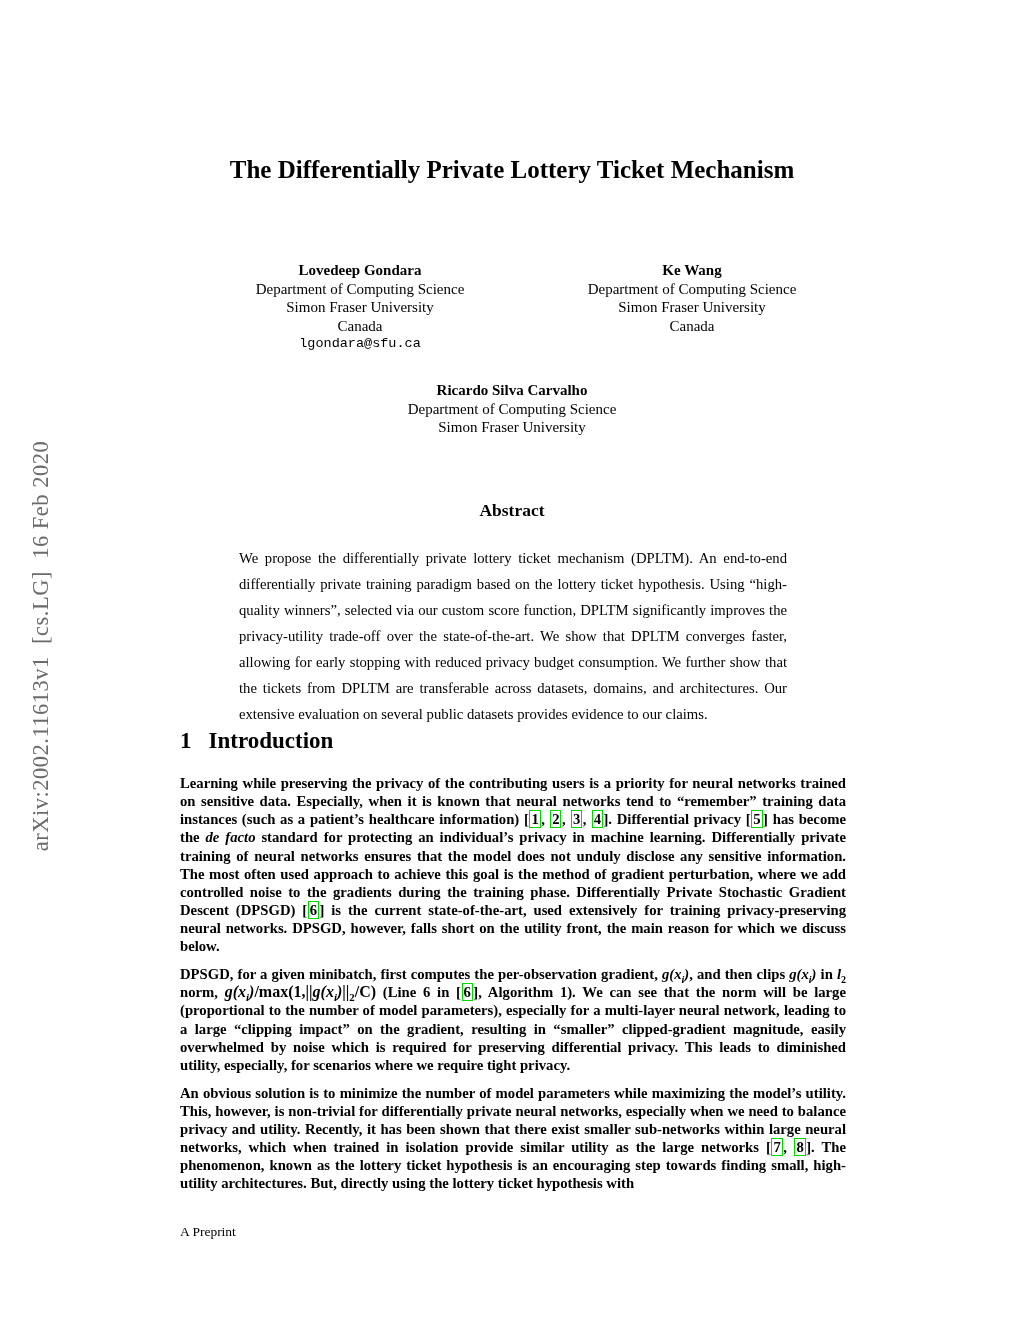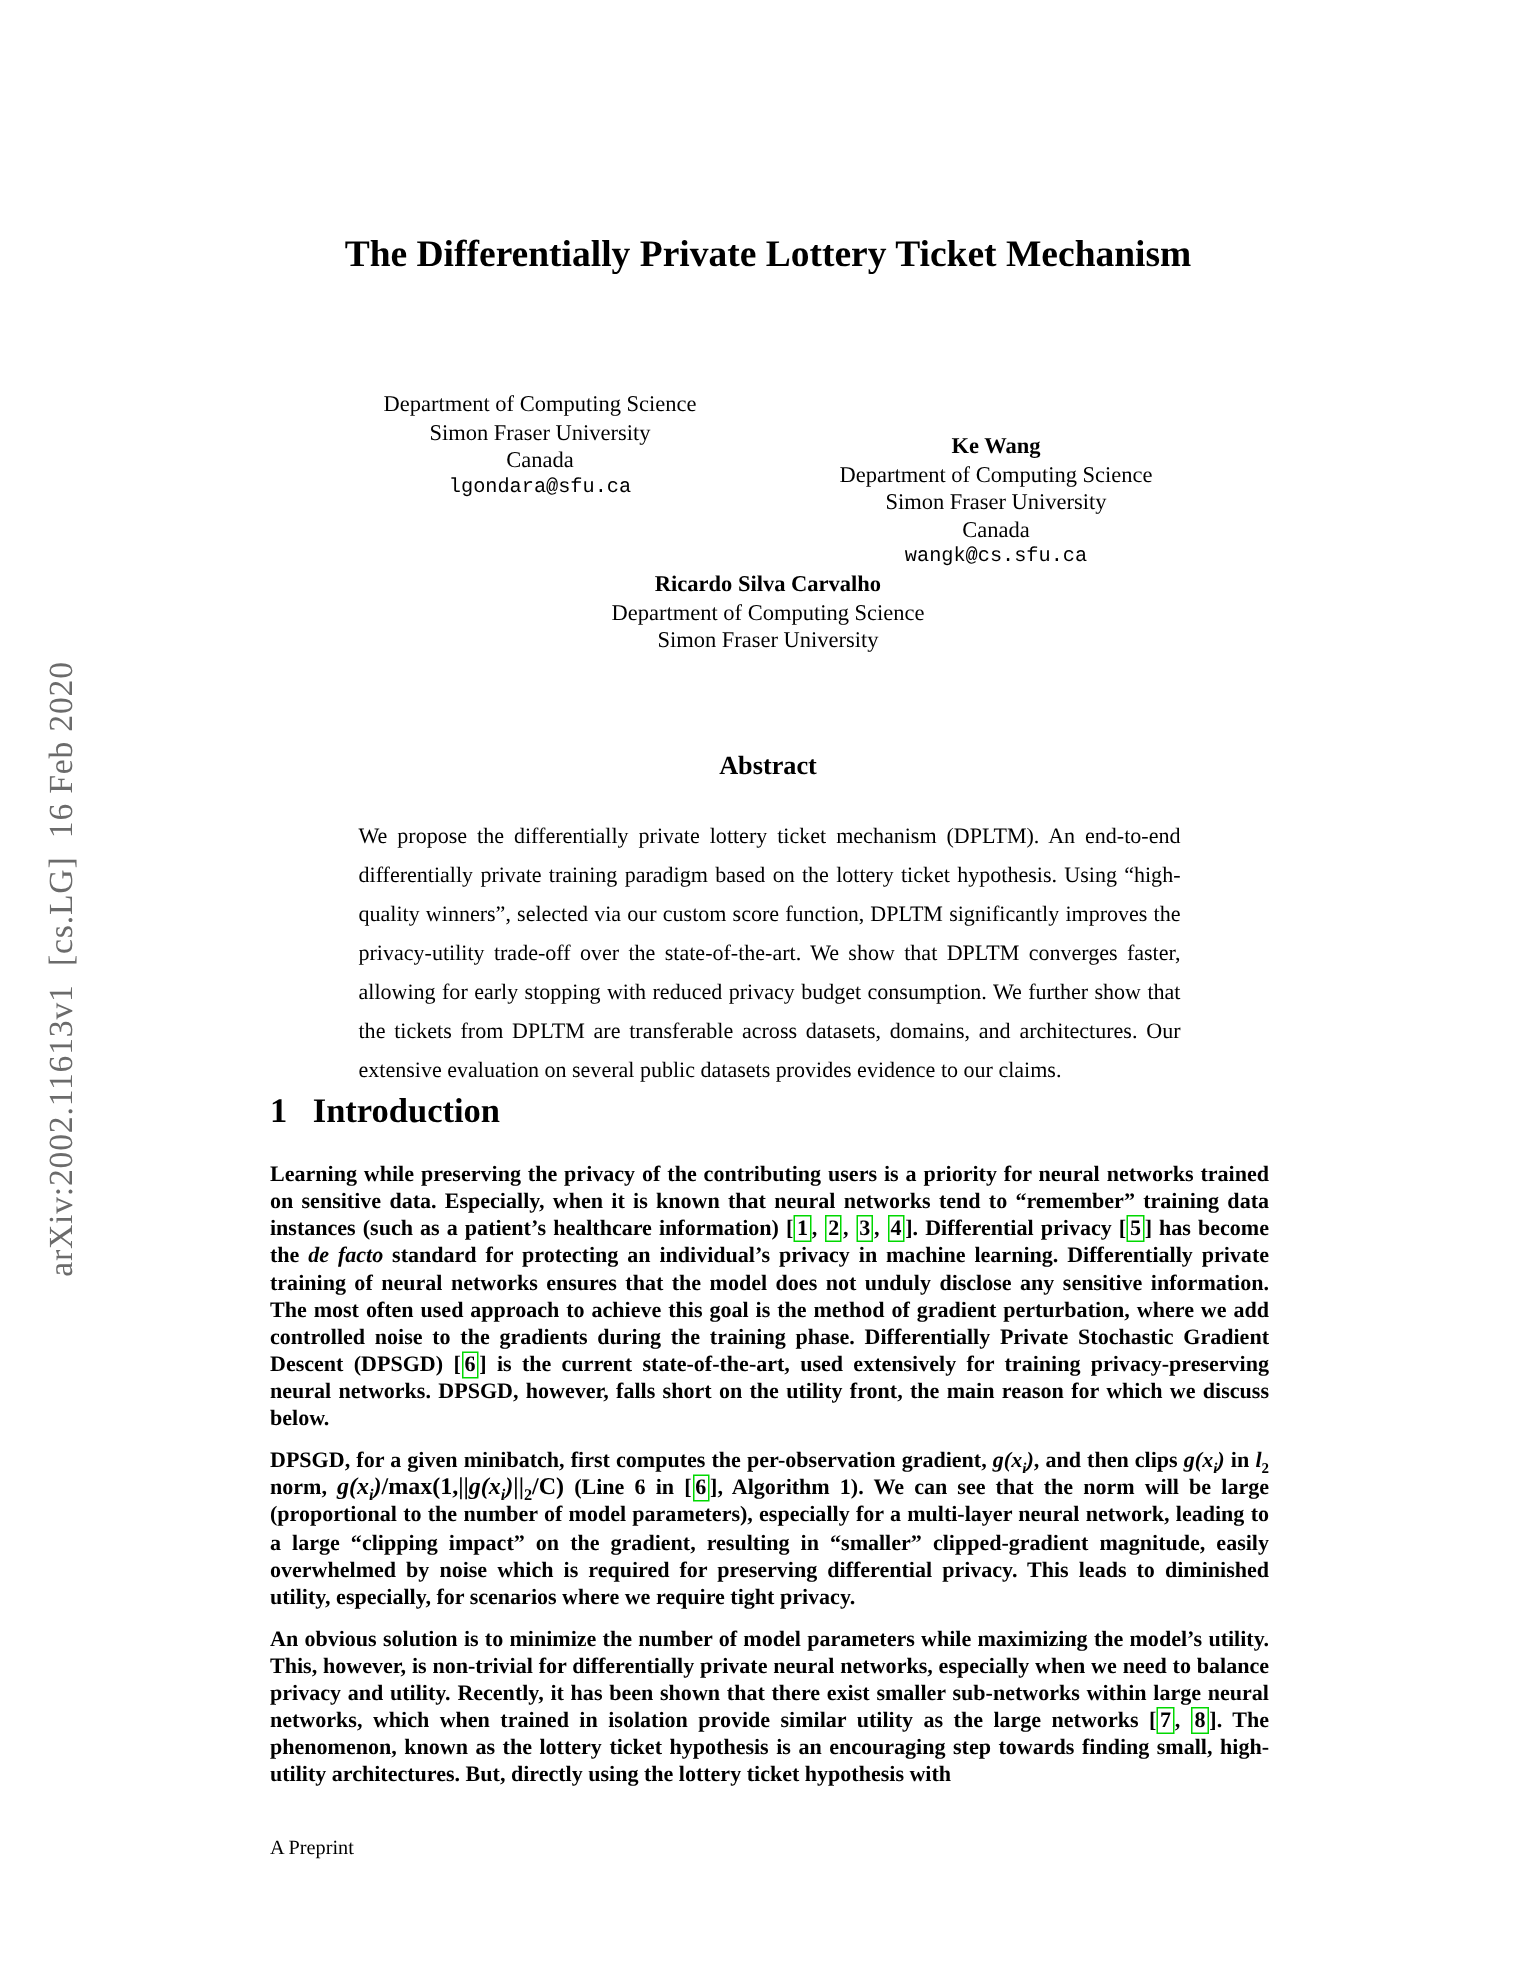--- a/index.html
+++ b/index.html
@@ -38,21 +38,21 @@
     font-size:25px;
     font-weight:bold;
   }
   .author{
     position:absolute;
     text-align:center;
     font-size:15px;
     line-height:18.6px;
   }
   .author-1{top:261px;left:190px;width:340px;}
-  .author-2{top:261px;left:494px;width:340px;margin-top:28px;}
+  .author-2{top:261px;left:522px;width:340px;}
   .author-3{top:381px;left:342px;width:340px;}
   .a-name{font-weight:bold;}
   .a-email{font-family:"Liberation Mono", monospace;font-size:13.5px;}
   .abstract-heading{
     position:absolute;
     top:500px;
     left:0;
     width:100%;
     text-align:center;
     font-size:17.5px;
@@ -107,32 +107,32 @@
 </head>
 <body>
 
 <div class="page">
 
   <div class="arxiv-banner">arXiv:2002.11613v1  [cs.LG]  16 Feb 2020</div>
 
   <h1 class="paper-title" style="margin:0;">The Differentially Private Lottery Ticket Mechanism</h1>
 
   <div class="author author-1">
+    <div class="a-name">Lovedeep Gondara</div>
     <div class="a-line">Department of Computing Science</div>
     <div class="a-line">Simon Fraser University</div>
     <div class="a-line">Canada</div>
     <div class="a-email">lgondara@sfu.ca</div>
   </div>
 
   <div class="author author-2">
     <div class="a-name">Ke Wang</div>
     <div class="a-line">Department of Computing Science</div>
     <div class="a-line">Simon Fraser University</div>
     <div class="a-line">Canada</div>
-    <div class="a-email">wangk@cs.sfu.ca</div>
   </div>
 
   <div class="author author-3">
     <div class="a-name">Ricardo Silva Carvalho</div>
     <div class="a-line">Department of Computing Science</div>
     <div class="a-line">Simon Fraser University</div>
   </div>
 
   <div class="abstract-heading">Abstract</div>
 

